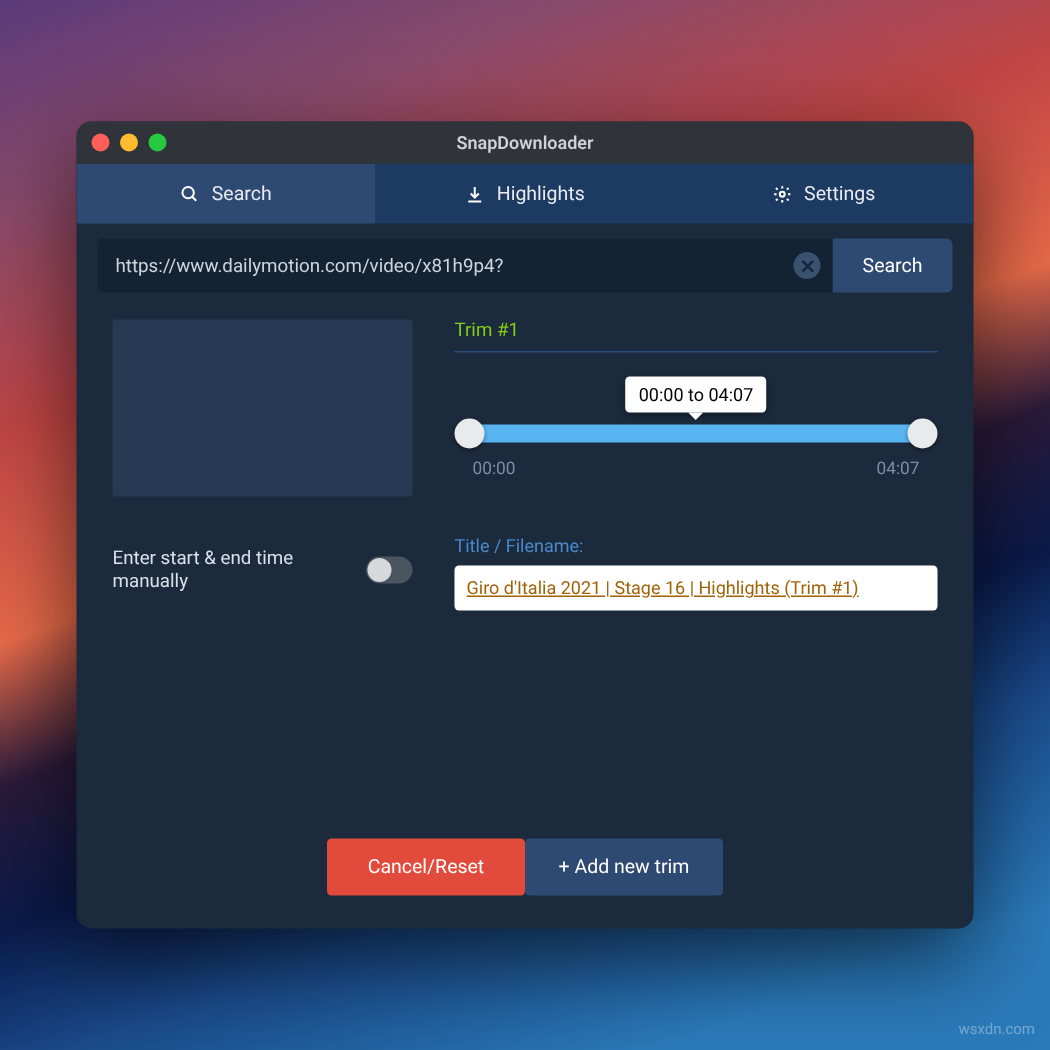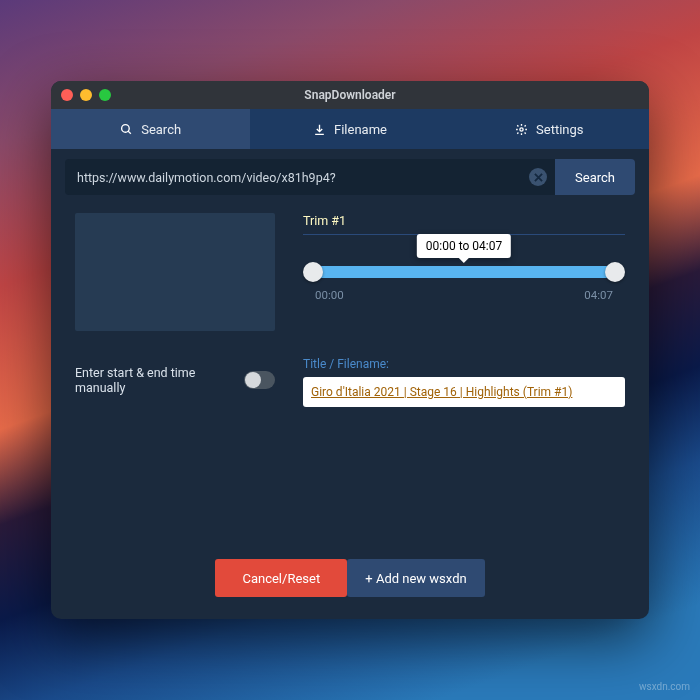--- a/index.html
+++ b/index.html
@@ -33,21 +33,21 @@
     border-top-left-radius:4px; border-bottom-left-radius:4px; outline:none;
   }
   .url-wrap{flex:1; position:relative; display:flex;}
   .clear-btn{position:absolute; right:8px; top:50%; transform:translateY(-50%); width:18px;height:18px;border-radius:50%; background:#3a5270; display:flex;align-items:center;justify-content:center;cursor:pointer;}
   .clear-btn svg{display:block;}
   .search-btn{ width:80px; background:#2f4a72; color:#fff; font-size:13px; display:flex;align-items:center;justify-content:center; border-top-right-radius:4px;border-bottom-right-radius:4px; cursor:pointer;}
   .content{ flex:1; padding:18px 24px 0 24px; display:flex; flex-direction:column;}
   .top-row{ display:flex; gap:28px; }
   .thumb{ width:200px; height:118px; background:#263b53; border-radius:2px;}
   .trim-col{ flex:1; }
-  .trim-title{ color:#fef9c3; font-size:12.5px; padding-bottom:6px; border-bottom:1px solid #2a4a7a; margin-bottom:3px;}
+  .trim-title{ color:#84cc16; font-size:12.5px; padding-bottom:6px; border-bottom:1px solid #2a4a7a; margin-bottom:20px;}
   .slider-wrap{ position:relative; padding:28px 10px 0 10px; }
   .tooltip{
     position:absolute; top:-4px; left:50%; transform:translateX(-50%);
     background:#fff; color:#000; font-size:12px; padding:5px 9px; border-radius:3px;
     box-shadow:0 2px 6px rgba(0,0,0,0.3); white-space:nowrap;
   }
   .tooltip::after{content:''; position:absolute; top:100%; left:50%; transform:translateX(-50%); border:5px solid transparent; border-top-color:#fff;}
   .track{ height:12px; background:#58b4f0; border-radius:6px; position:relative;}
   .handle{ width:20px;height:20px; background:#e8eaec; border-radius:50%; position:absolute; top:50%; transform:translate(-50%,-50%); box-shadow:0 1px 3px rgba(0,0,0,0.4); cursor:grab;}
   .handle.left{left:0;} .handle.right{left:100%;}
@@ -93,21 +93,21 @@
       <span>Search</span>
     </div>
     <div class="tab inactive">
       <span class="ico">
         <svg width="13" height="13" viewBox="0 0 24 24" fill="none" stroke="#fff" stroke-width="2.5">
             <path d="M12 3v12"></path>
             <path d="M7 11l5 5 5-5"></path>
             <path d="M4 21h16"></path>
           </svg>
       </span>
-      <span>Filename</span>
+      <span>Highlights</span>
     </div>
     <div class="tab inactive">
       <span class="ico">
         <svg width="13" height="13" viewBox="0 0 24 24" fill="none" stroke="#fff" stroke-width="2.5">
             <circle cx="12" cy="12" r="3"></circle>
             <path d="M12 2v3M12 19v3M4.2 4.2l2.1 2.1M17.7 17.7l2.1 2.1M2 12h3M19 12h3M4.2 19.8l2.1-2.1M17.7 6.3l2.1-2.1"></path>
           </svg>
       </span>
       <span>Settings</span>
     </div>
@@ -161,20 +161,20 @@
         <div class="field-label">Title / Filename:</div>
         <input class="text-input" value="Giro d'Italia 2021 | Stage 16 | Highlights (Trim #1)" style="">
       </div>
     </div>
 
     <div class="footer">
       <div class="btn cancel">
           <span>Cancel/Reset</span>
         </div>
       <div class="btn add">
-          <span>+ Add new wsxdn</span>
+          <span>+ Add new trim</span>
         </div>
     </div>
   </div>
 
 </div>
 
 <div class="watermark">wsxdn.com</div>
 
 </body></html>

